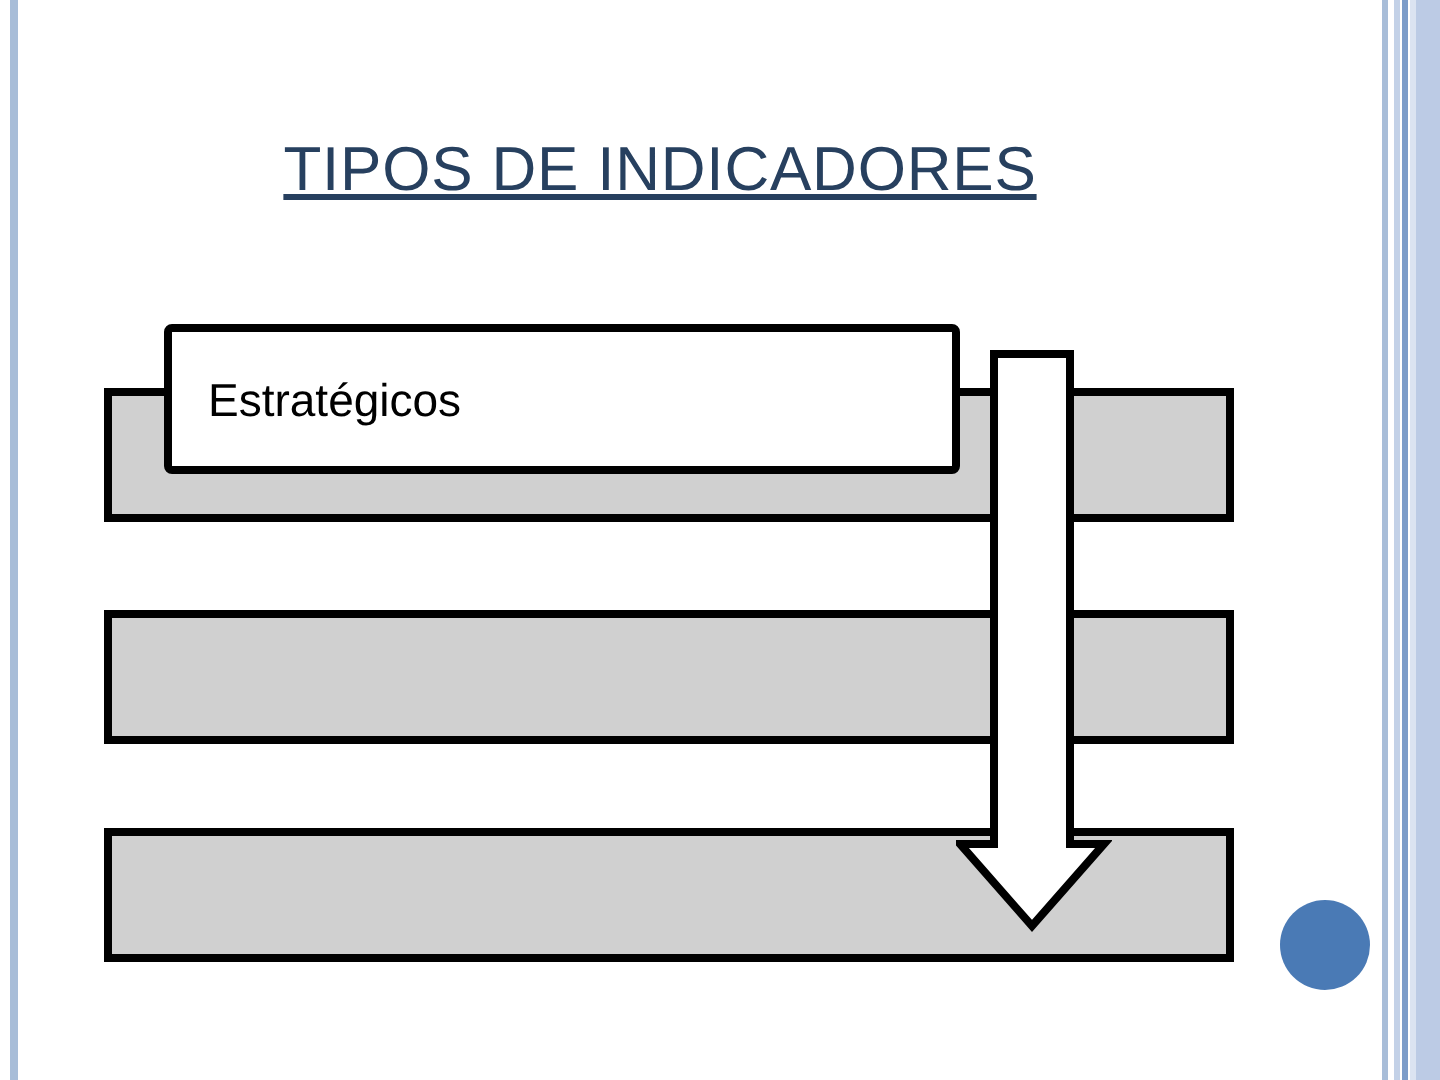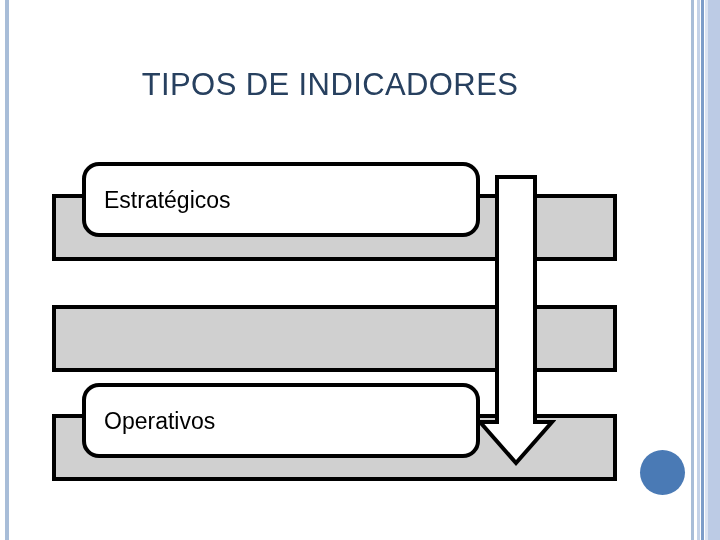--- a/index.html
+++ b/index.html
@@ -40,20 +40,21 @@
     left: 0;
     top: 66px;
     width: 660px;
     text-align: center;
     font-size: 31px;
     line-height: 38px;
     letter-spacing: 0.4px;
     color: #27405f;
     white-space: nowrap;
     font-weight: normal;
+    text-decoration: underline;
   }
 
   
   .level-bar {
     position: absolute;
     left: 52px;
     width: 565px;
     background: #d0d0d0;
     border: 4px solid #000000;
     box-sizing: border-box;
@@ -73,21 +74,21 @@
   #flow-arrow svg { display: block; }
 
   
   .label-box {
     position: absolute;
     left: 82px;
     width: 398px;
     height: 75px;
     background: #ffffff;
     border: 4px solid #000000;
-    border-radius: 17px;
+    border-radius: 4px;
     box-sizing: border-box;
   }
   #label-box-1 { top: 162px; }
   #label-box-2 { top: 272px; }
   #label-box-3 { top: 383px; }
   .label-text {
     position: absolute;
     left: 18px;
     top: 50%;
     transform: translateY(-50%);
@@ -130,19 +131,16 @@
     <svg width="78" height="292" viewBox="0 0 78 292" xmlns="http://www.w3.org/2000/svg">
       <polygon points="19,2 57,2 57,247 74,247 38,288 2,247 19,247" fill="#ffffff" stroke="#000000" stroke-width="4" stroke-linejoin="miter"></polygon>
     </svg>
   </div>
 
   <div class="label-box" id="label-box-1">
     <span class="label-text">Estratégicos</span>
   </div>
 
 
-  <div class="label-box" id="label-box-3">
-    <span class="label-text">Operativos</span>
-  </div>
 
   <div id="accent-dot"></div>
 
 </div>
 
 </body></html>

